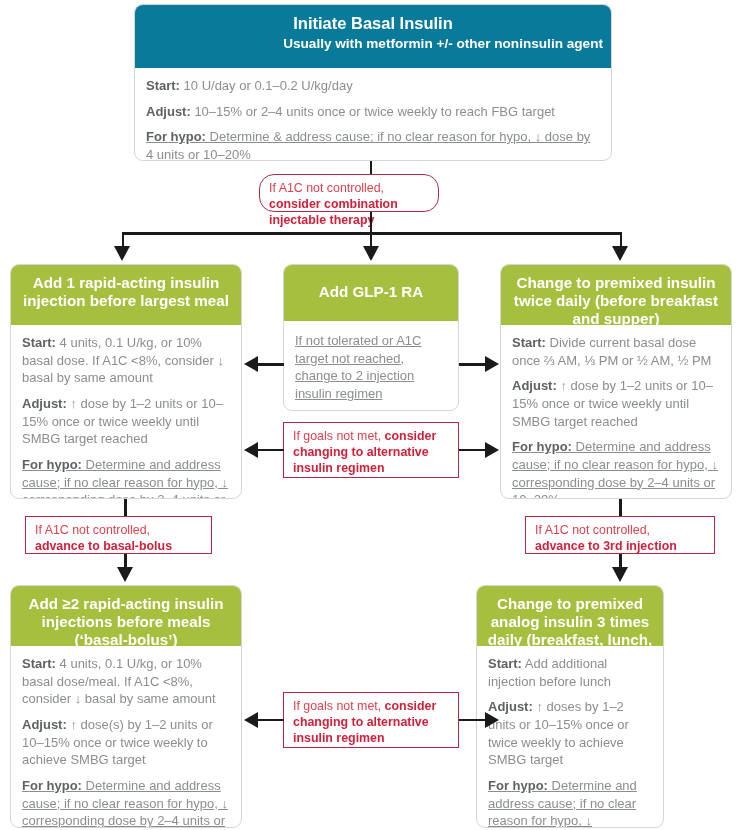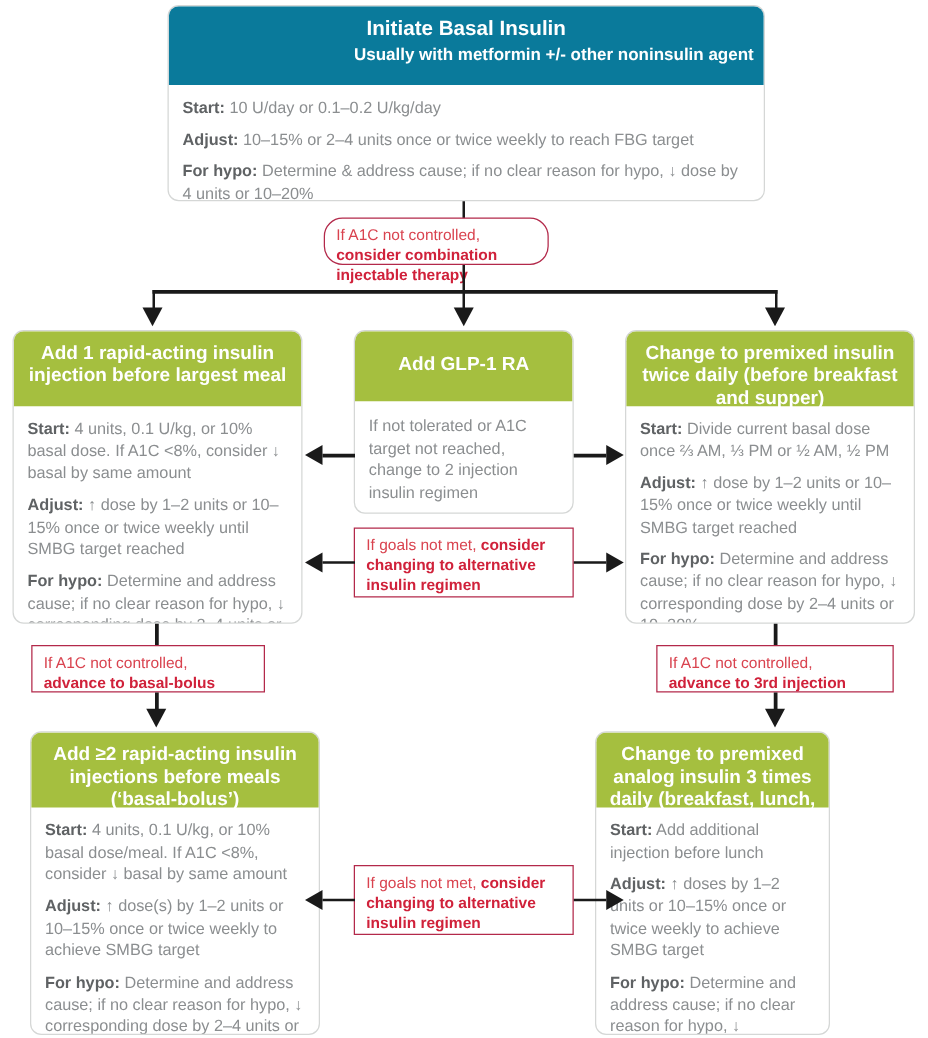--- a/index.html
+++ b/index.html
@@ -34,21 +34,21 @@
   .card .hdr.teal .sub{display:block;font-size:13.6px;margin-top:3px;text-align:right;}
   .card .hdr.green{background:#a5bf3f;font-size:15.2px;}
   .card .body{
     padding:9px 11px 10px 11px;
     box-sizing:border-box;
     color:#8b8e90;
     font-size:13px;
     line-height:1.36;
   }
   .card .body p{margin:0 0 8px 0;}
-  .card .body p:last-child{margin-bottom:0;}
+  .card .body p:last-child{margin-bottom:0;text-decoration:underline;}
   .card .body b{color:#5f6264;font-weight:bold;}
 
   
   .note{
     position:absolute;
     box-sizing:border-box;
     border:1.4px solid #b3294a;
     background:#ffffff;
     color:#d9434f;
     font-size:12.4px;
@@ -167,21 +167,21 @@
   <div class="arr-d" style="left:116.8px;top:567px;"></div>
 
   <div class="ln vl" style="left:619px;top:499px;width:2.6px;height:17px;"></div>
   <div class="note" style="left:525px;top:516px;width:190px;height:38px;text-align:left;">
     <span>If A1C not controlled,</span><br>
     <b>advance to 3rd injection</b>
   </div>
   <div class="ln vl" style="left:619px;top:554px;width:2.6px;height:15px;"></div>
   <div class="arr-d" style="left:611.8px;top:567px;"></div>
 
-  <div class="card" style="left:24px;top:585px;width:232px;height:243px;">
+  <div class="card" style="left:10px;top:585px;width:232px;height:243px;">
     <div class="hdr green" style="height:60px;">
       <span>Add ≥2 rapid-acting insulin injections before meals (‘basal-bolus’)</span>
     </div>
     <div class="body">
       <p><b>Start:</b><span> 4 units, 0.1 U/kg, or 10% basal dose/meal. If A1C &lt;8%, consider ↓ basal by same amount</span></p>
       <p><b>Adjust:</b><span> ↑ dose(s) by 1–2 units or 10–15% once or twice weekly to achieve SMBG target</span></p>
       <p><b>For hypo:</b><span> Determine and address cause; if no clear reason for hypo, ↓ corresponding dose by 2–4 units or 10–20%</span></p>
     </div>
   </div>
 

